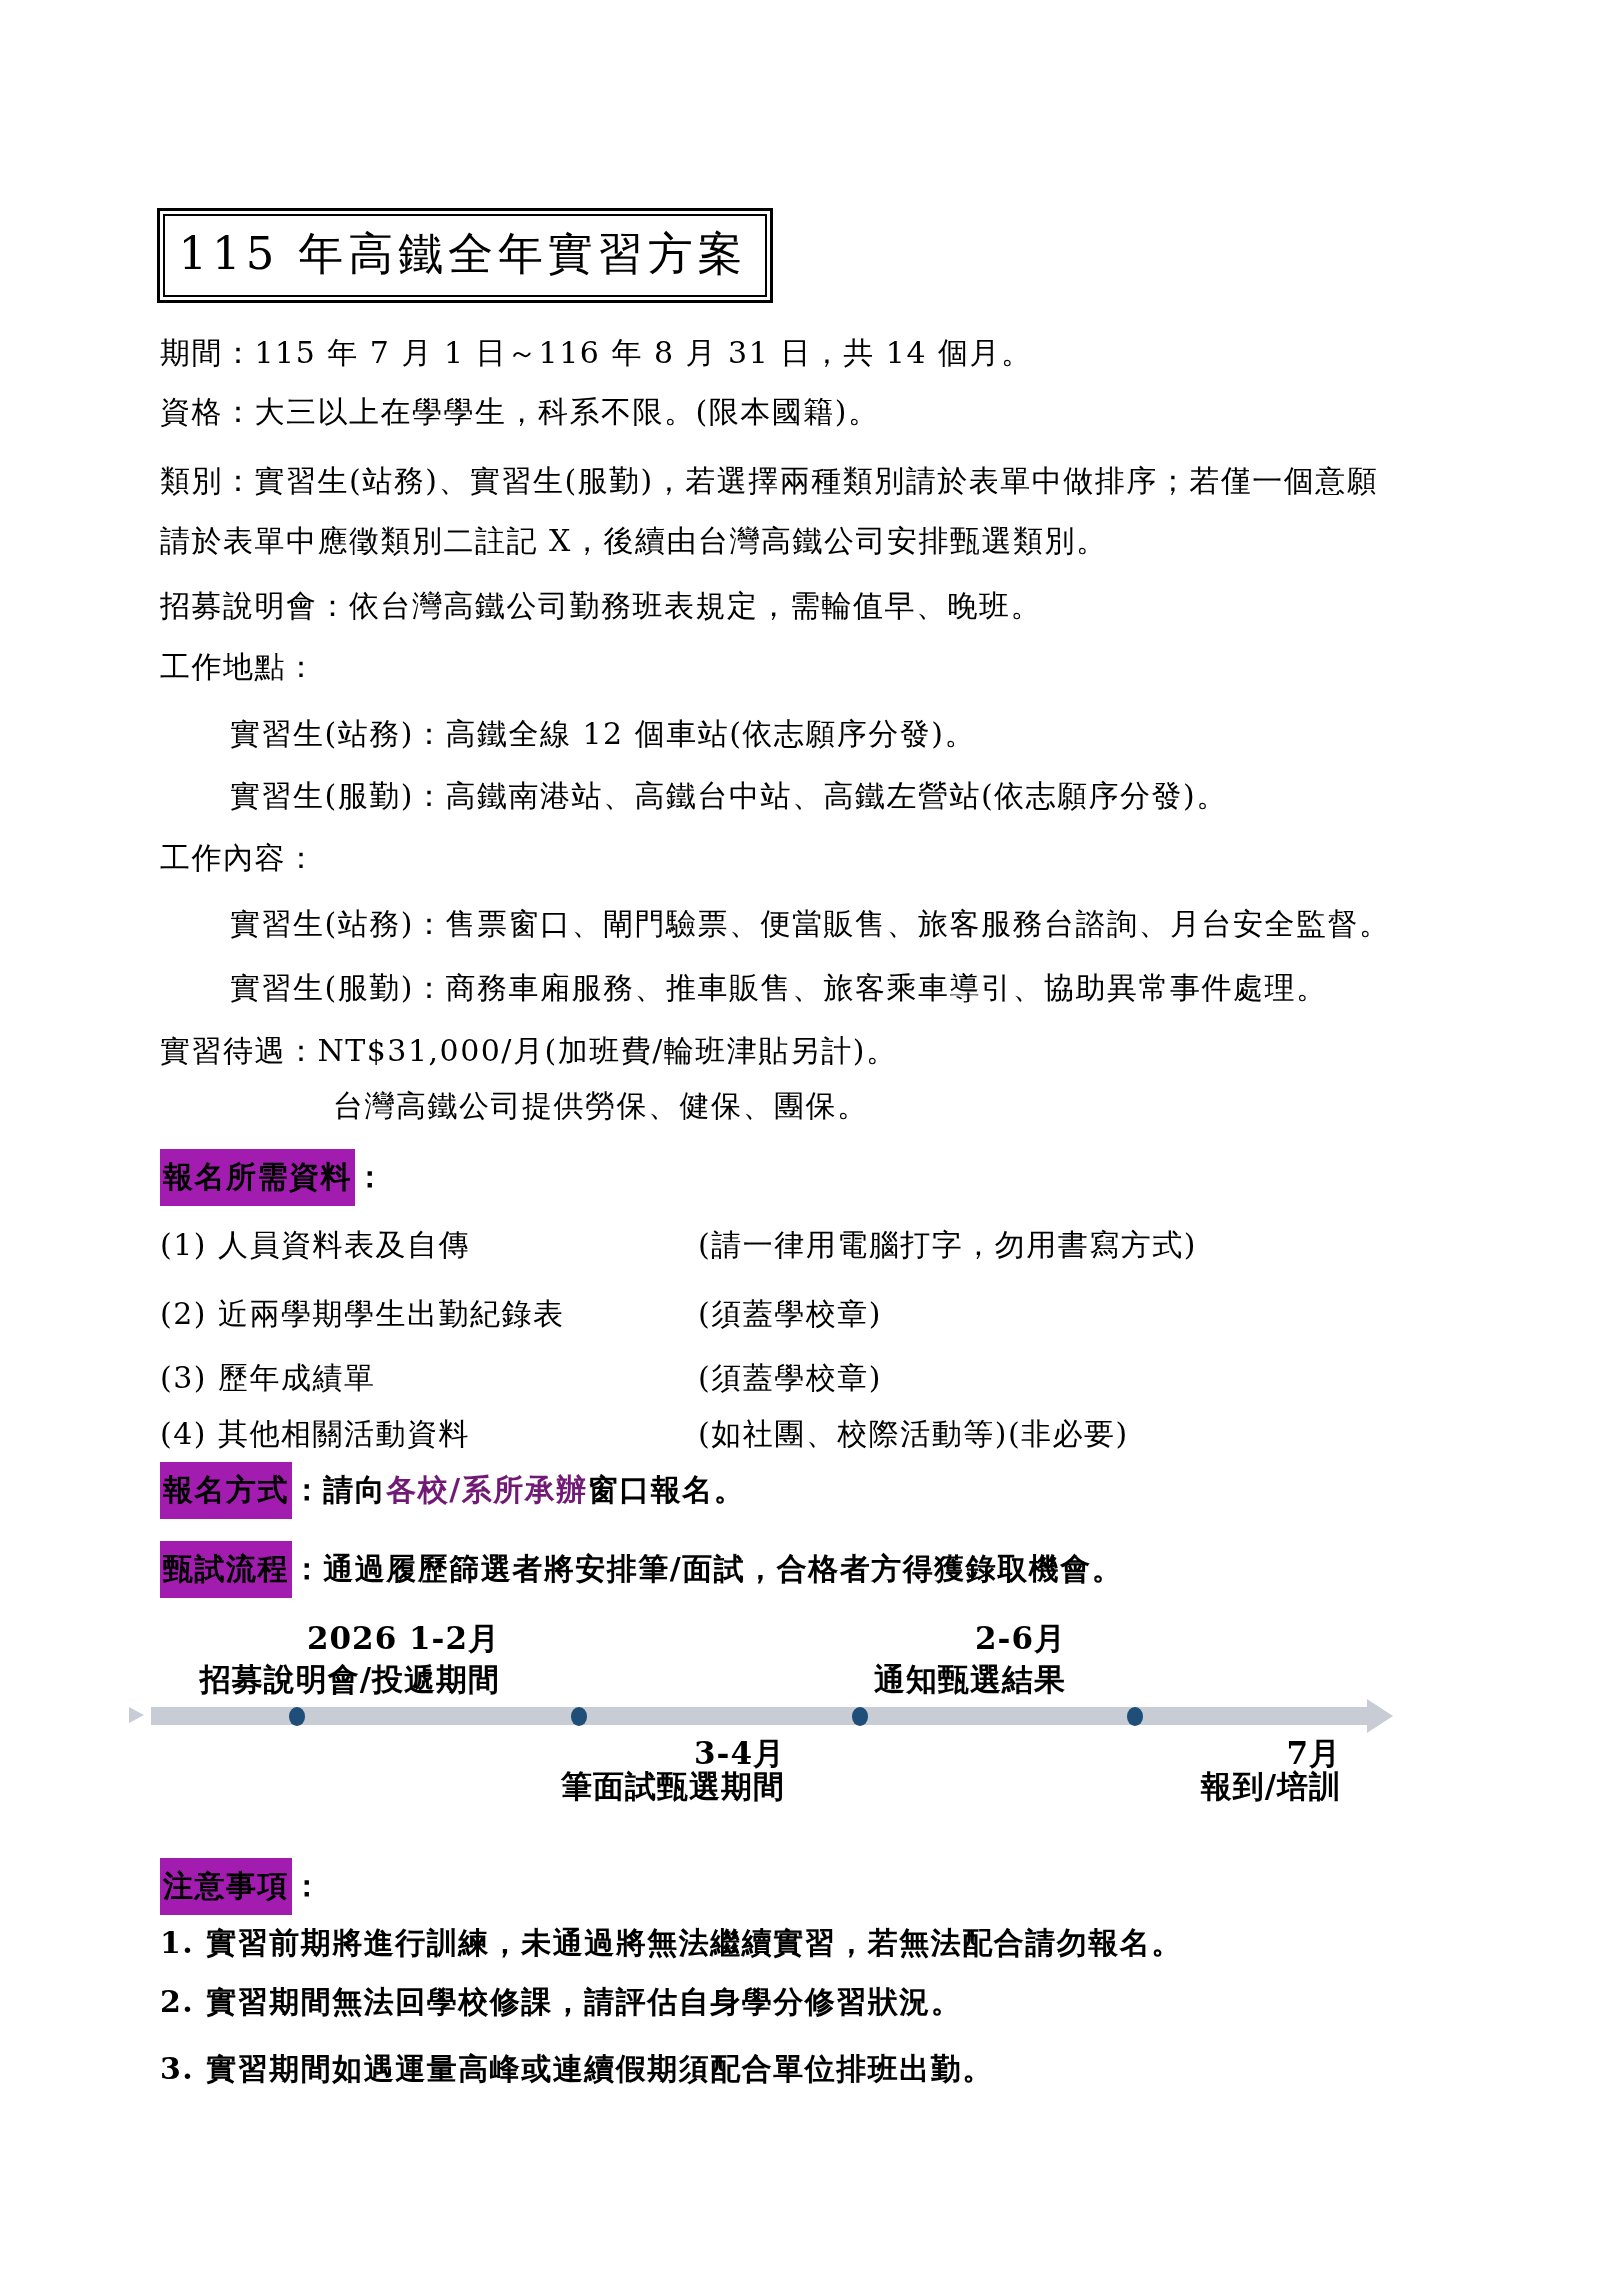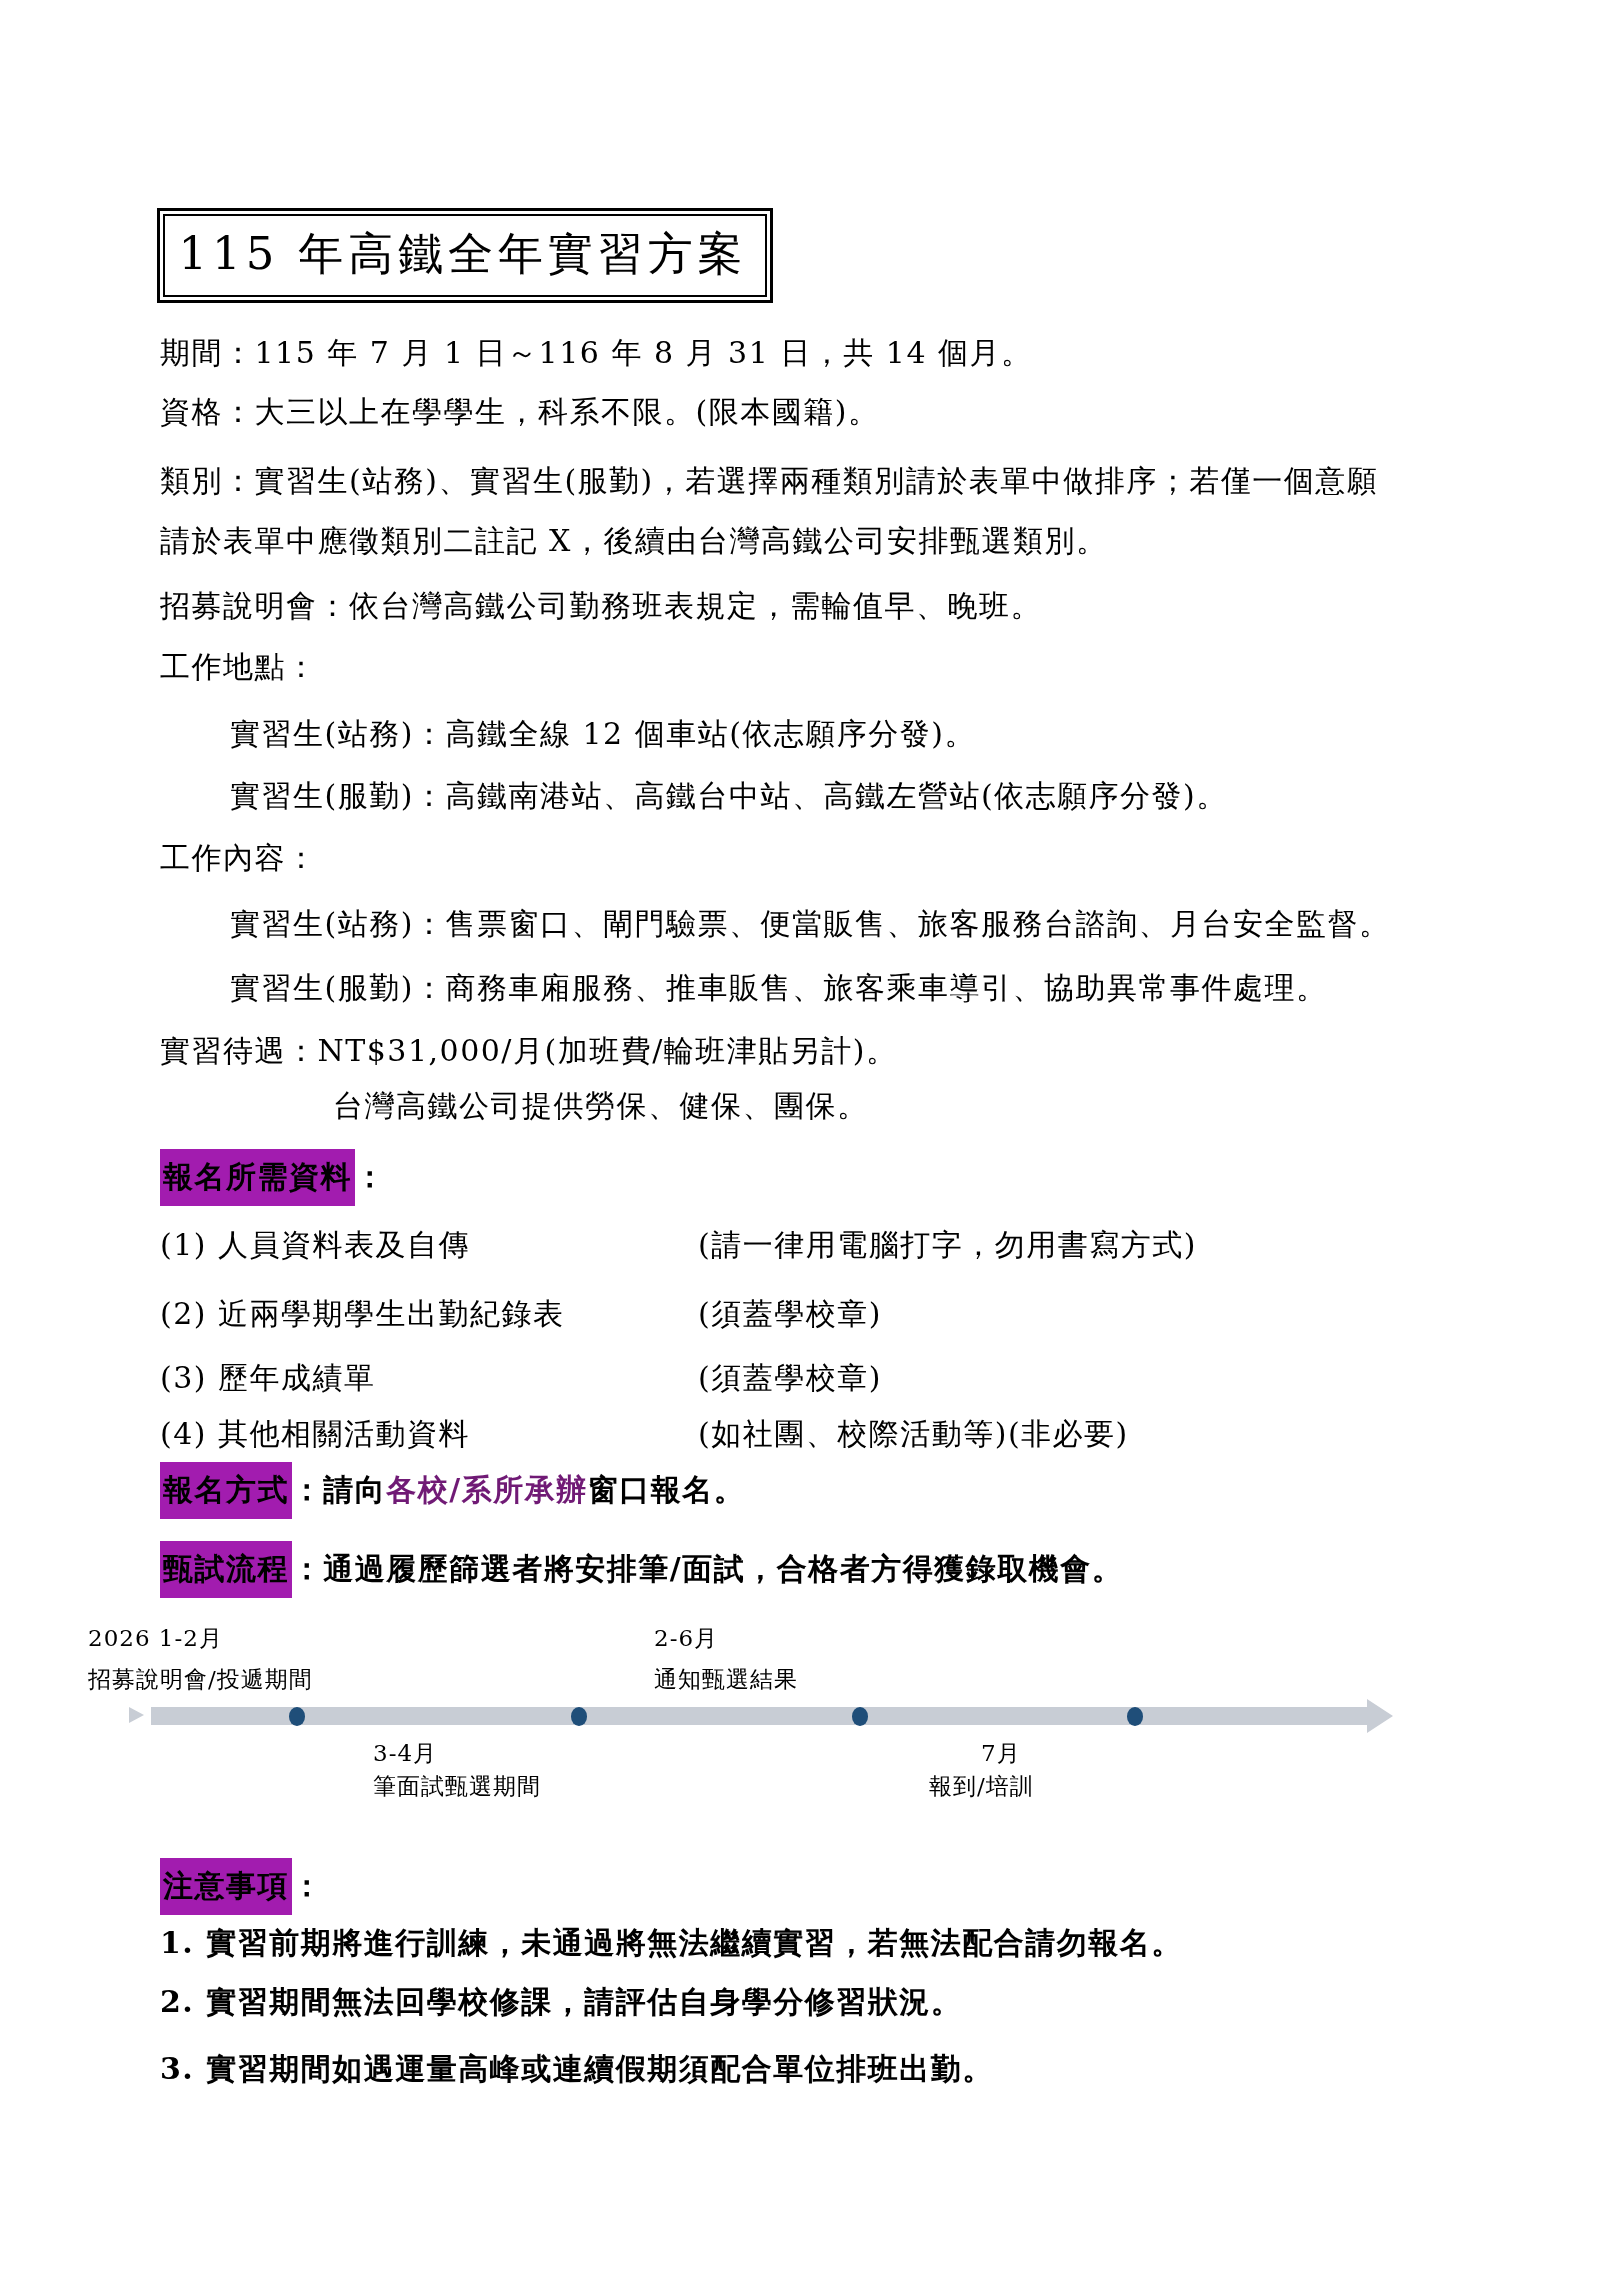--- a/index.html
+++ b/index.html
@@ -76,25 +76,26 @@
   }
   .tl-dot{
     position:absolute;top:1707px;
     width:15.7px;height:18.6px;
     border-radius:50%;
     background:#1f4e79;
   }
   .tl-label{
     position:absolute;
     width:412px;
-    text-align:left;
-    font-size:23px;
+    text-align:right;
+    font-size:31px;
     letter-spacing:1px;
     white-space:nowrap;
     line-height:33px;
+    font-weight:bold;
   }
 </style>
 </head>
 <body>
 
 <div class="page">
 
   <div class="title-box">
     <div class="title-inner">115 年高鐵全年實習方案</div>
   </div>
@@ -152,21 +153,21 @@
     <div class="tl-bar"></div>
     <div class="tl-head"></div>
 
     <div class="tl-dot" style="left:289px"></div>
     <div class="tl-dot" style="left:571px"></div>
     <div class="tl-dot" style="left:852px"></div>
     <div class="tl-dot" style="left:1127px"></div>
 
     <div class="tl-label" style="left:373px;top:1737px">3-4月</div>
     <div class="tl-label" style="left:373px;top:1770px">筆面試甄選期間</div>
-    <div class="tl-label" style="left:981px;top:1737px">7月</div>
+    <div class="tl-label" style="left:929px;top:1737px">7月</div>
     <div class="tl-label" style="left:929px;top:1770px">報到/培訓</div>
   </div>
 
   <div class="line" style="top:1858px">
     <span class="hl">注意事項</span><span class="bold">：</span>
   </div>
   <div class="line bold" style="top:1921px">1. 實習前期將進行訓練，未通過將無法繼續實習，若無法配合請勿報名。</div>
   <div class="line bold" style="top:1980px">2. 實習期間無法回學校修課，請評估自身學分修習狀況。</div>
   <div class="line bold" style="top:2047px">3. 實習期間如遇運量高峰或連續假期須配合單位排班出勤。</div>
 

